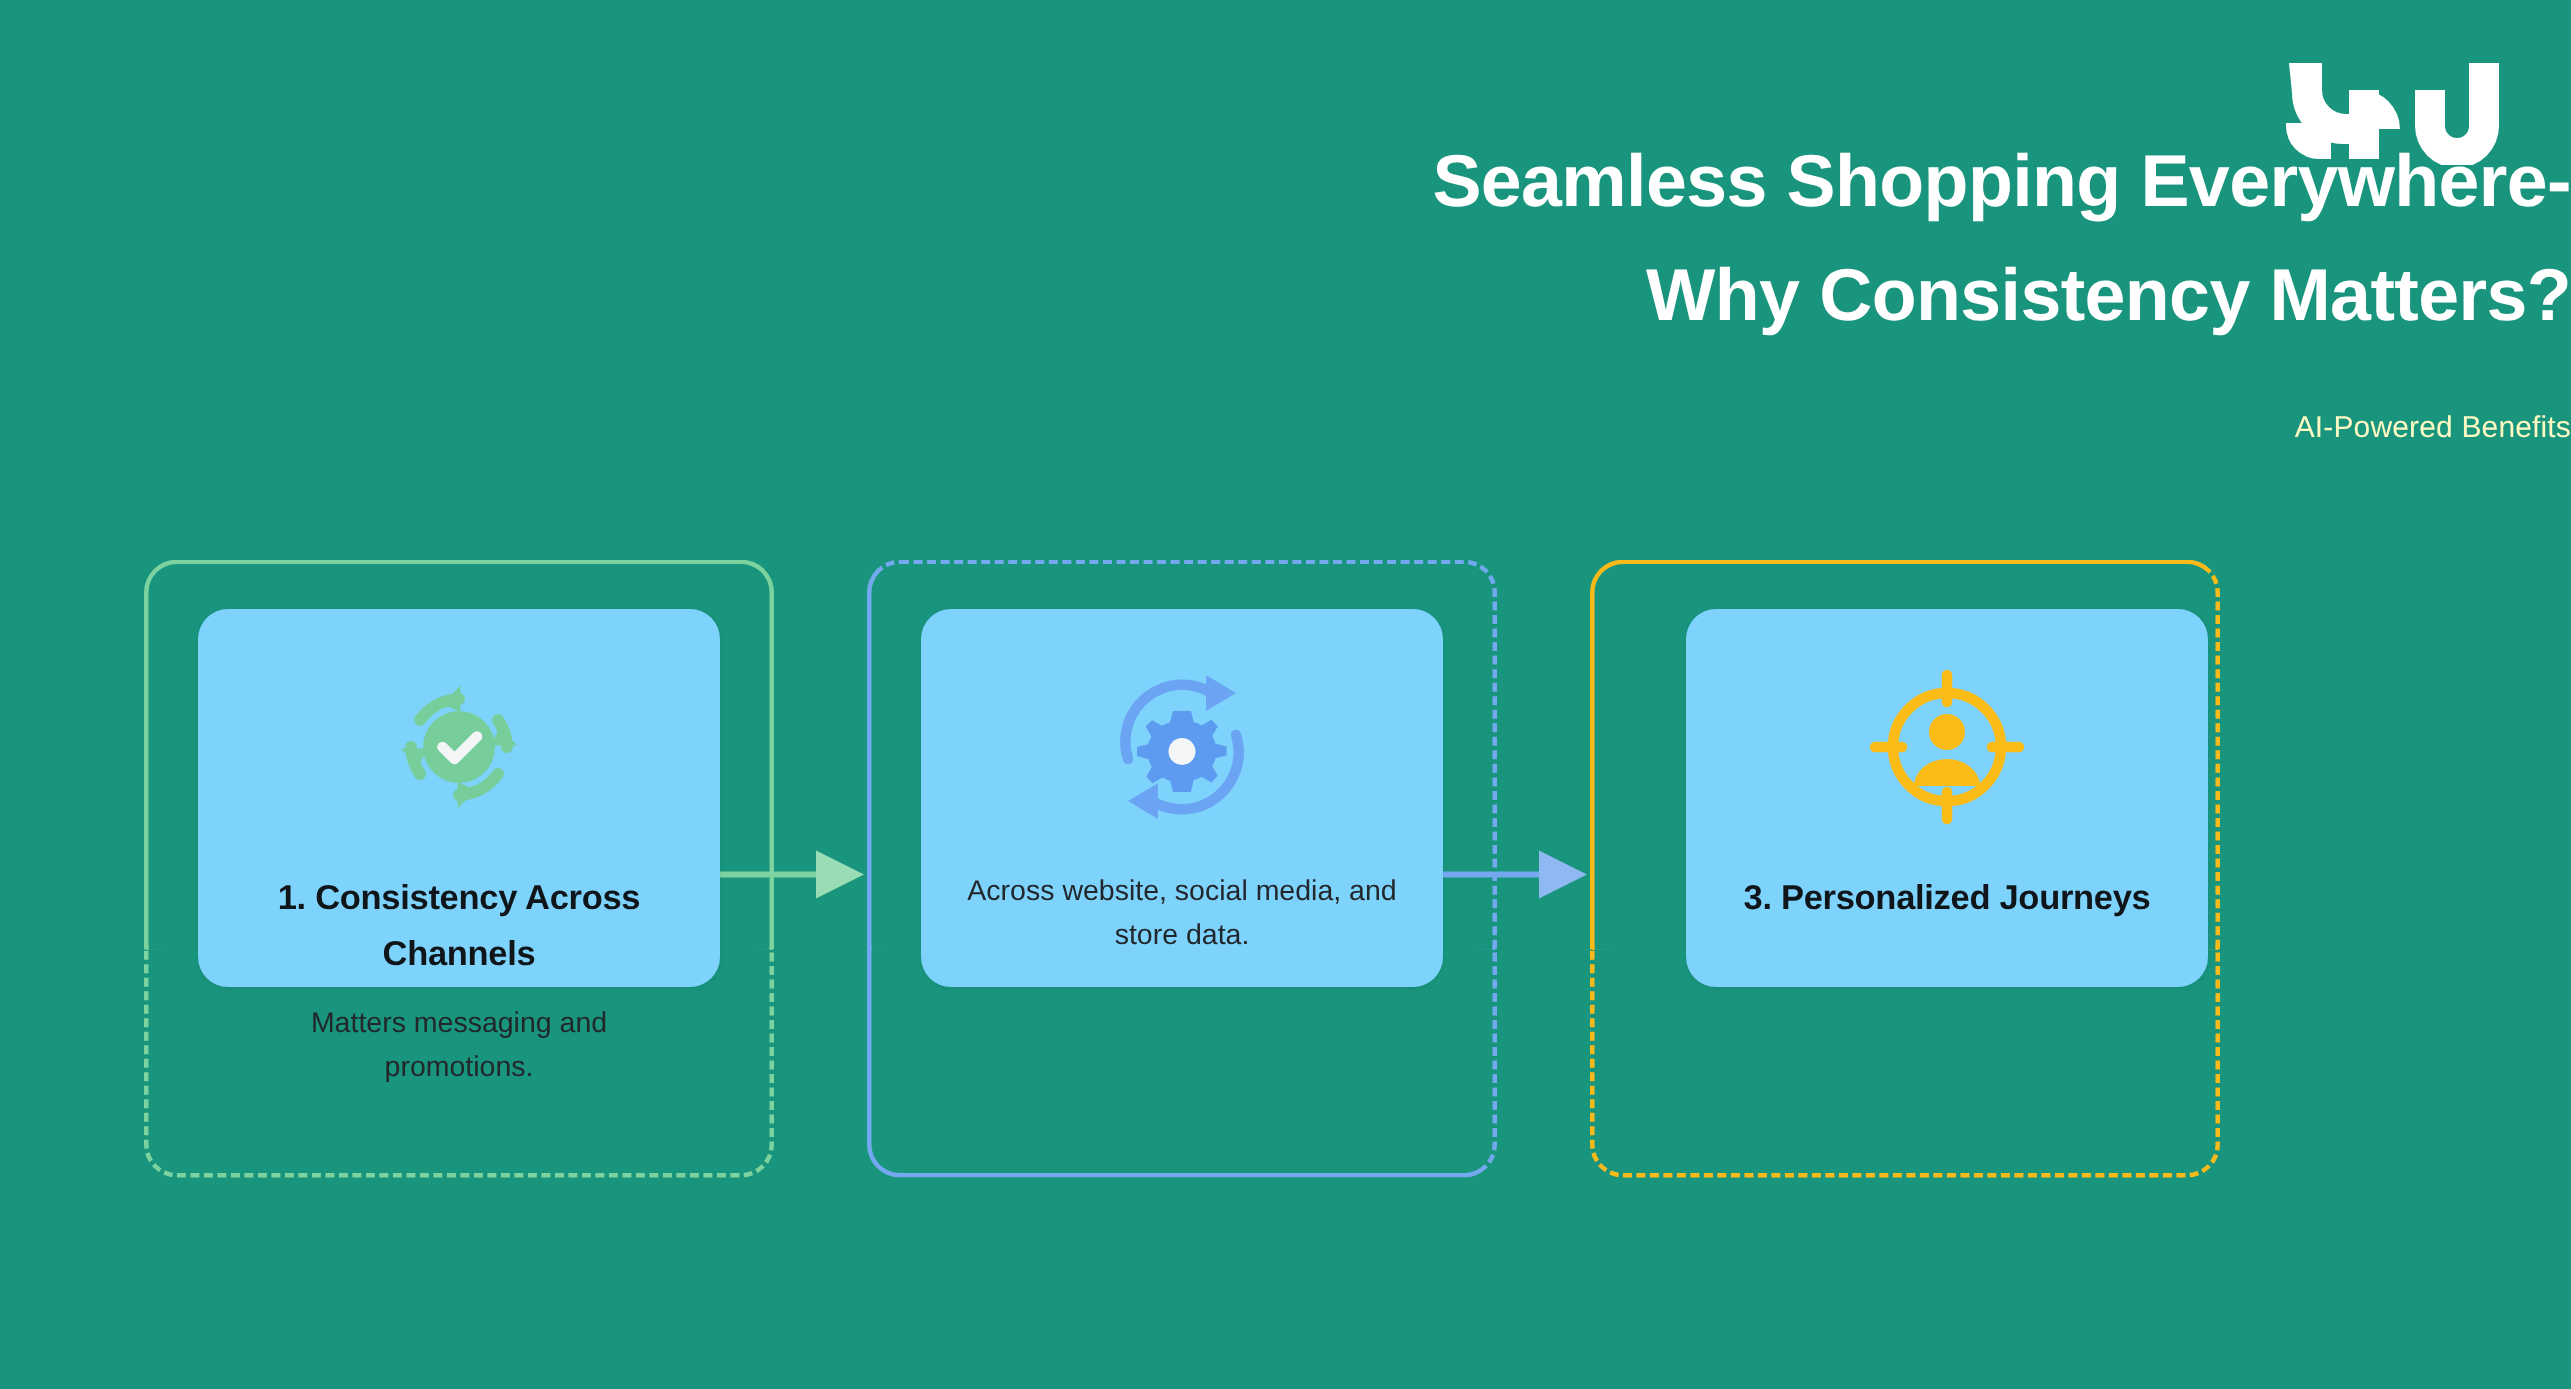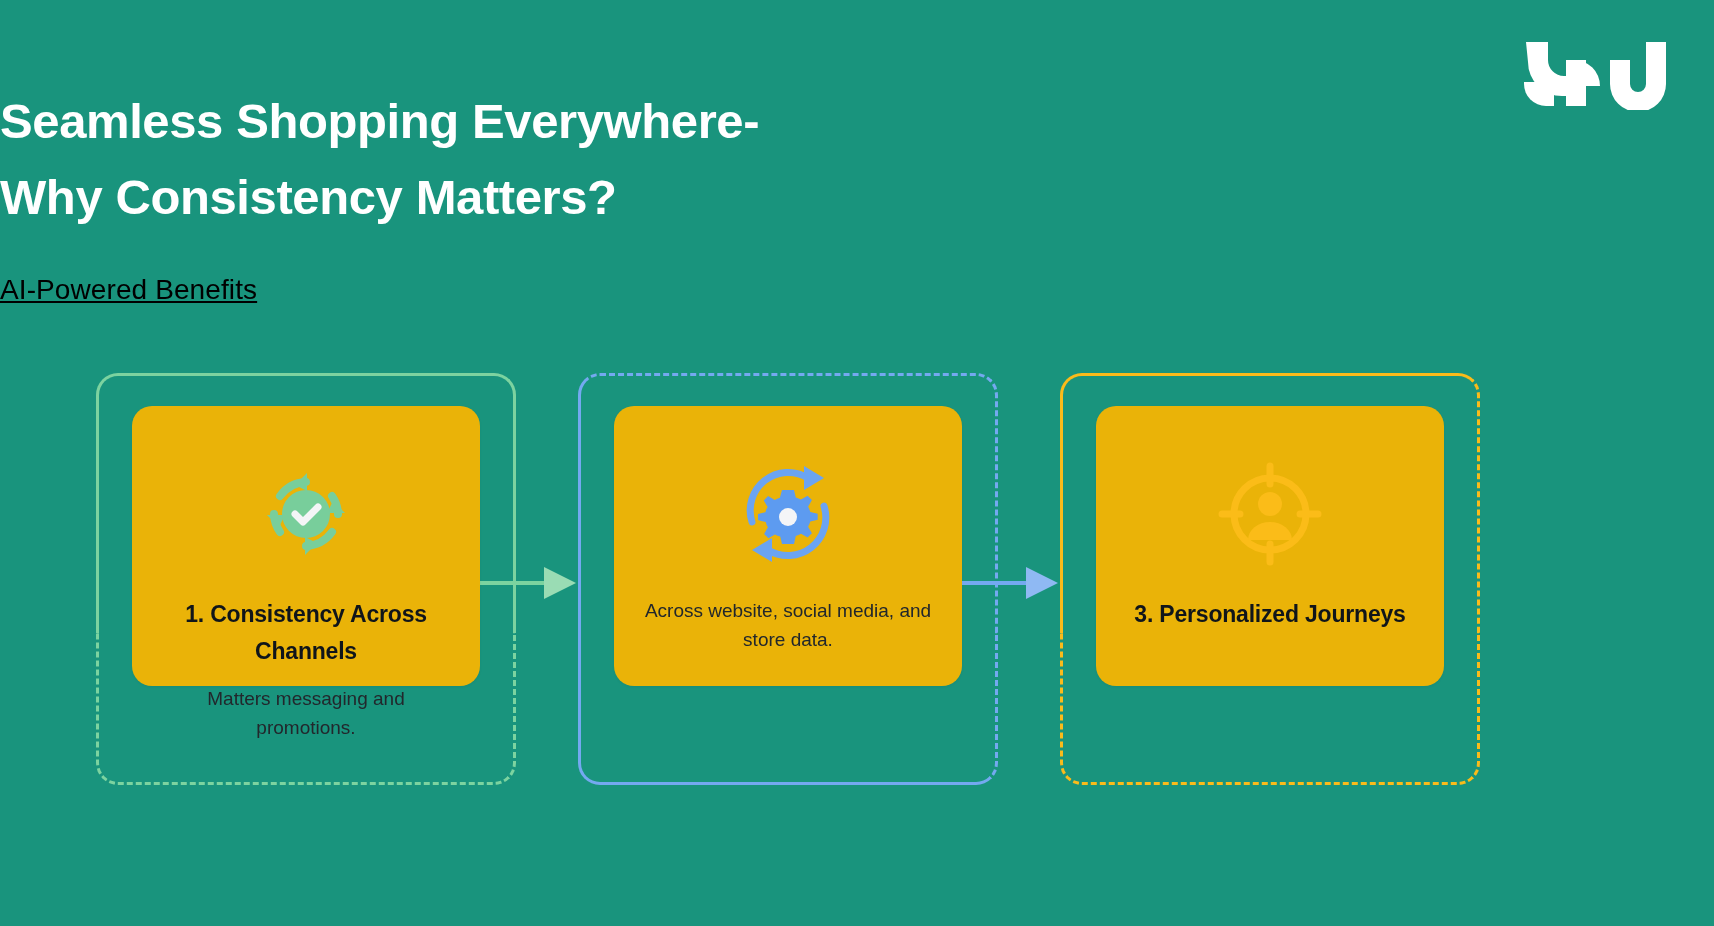--- a/index.html
+++ b/index.html
@@ -23,38 +23,37 @@
     width: 148px;
     height: 72px;
   }
 
   
   .header {
     position: absolute;
     top: 84px;
     left: 0;
     width: 100%;
-    text-align: left;
+    text-align: right;
   }
   .title {
     color: #ffffff;
     font-size: 49px;
     font-weight: 700;
     line-height: 1.55;
     letter-spacing: -0.4px;
     margin: 0;
   }
   .subtitle {
-    color: #000000;
-    font-size: 28px;
+    color: #fef9c3;
+    font-size: 20px;
     font-weight: 400;
     margin: 0;
     padding-top: 38px;
     letter-spacing: 0.1px;
-    text-decoration: underline;
   }
 
   
   .flow {
     position: absolute;
     top: 373px;
     left: 0;
     width: 1714px;
     height: 420px;
   }
@@ -78,25 +77,25 @@
     border-radius: 0 0 22px 22px;
     border-width: 0 3px 3px 3px;
     border-style: dashed;
     box-sizing: border-box;
   }
 
   .card {
     position: absolute;
     top: 33px;
     width: 348px;
-    height: 280px;
-    background: #eab308;
+    height: 252px;
+    background: #7dd3fc;
     border-radius: 20px;
     box-sizing: border-box;
-    padding: 52px 26px 0 26px;
+    padding: 36px 26px 0 26px;
     text-align: center;
     box-shadow: 0 1px 3px rgba(0,0,0,0.05);
   }
   .card-icon {
     height: 112px;
     display: flex;
     align-items: center;
     justify-content: center;
     margin-bottom: 26px;
   }
@@ -202,21 +201,21 @@
           <path d="M72 8 L92 20 L72 32 Z"></path>
           <path d="M40 104 L20 92 L40 80 Z"></path>
         </g>
         <path fill="#5d9bf0" d="M56 32 l6 0 1.8 7.4 a18 18 0 0 1 5.2 2.2 l6.6-3.8 4.3 4.3 -3.8 6.6 a18 18 0 0 1 2.2 5.2 l7.4 1.8 0 6 -7.4 1.8 a18 18 0 0 1 -2.2 5.2 l3.8 6.6 -4.3 4.3 -6.6-3.8 a18 18 0 0 1 -5.2 2.2 L62 86 l-6 0 -6 0 -1.8-7.4 a18 18 0 0 1 -5.2-2.2 l-6.6 3.8 -4.3-4.3 3.8-6.6 a18 18 0 0 1 -2.2-5.2 L26 62 l0-6 7.4-1.8 a18 18 0 0 1 2.2-5.2 l-3.8-6.6 4.3-4.3 6.6 3.8 a18 18 0 0 1 5.2-2.2 L50 32 z"></path>
         <circle cx="56" cy="59" r="9" fill="#f4f5f7"></circle>
       </svg>
     </div>
     <p class="card-desc">Across website, social media, and store data.</p>
   </div>
 
-  <div class="card" style="left:1096px;">
+  <div class="card" style="left:1124px;">
     <div class="card-icon">
       <svg width="112" height="112" viewBox="0 0 112 112" aria-hidden="true">
         <circle cx="56" cy="56" r="36" fill="none" stroke="#fbbc18" stroke-width="7"></circle>
         <g stroke="#fbbc18" stroke-width="7" stroke-linecap="round">
           <path d="M56 8 V26"></path>
           <path d="M56 86 V104"></path>
           <path d="M8 56 H26"></path>
           <path d="M86 56 H104"></path>
         </g>
         <circle cx="56" cy="46" r="12" fill="#fbbc18"></circle>

